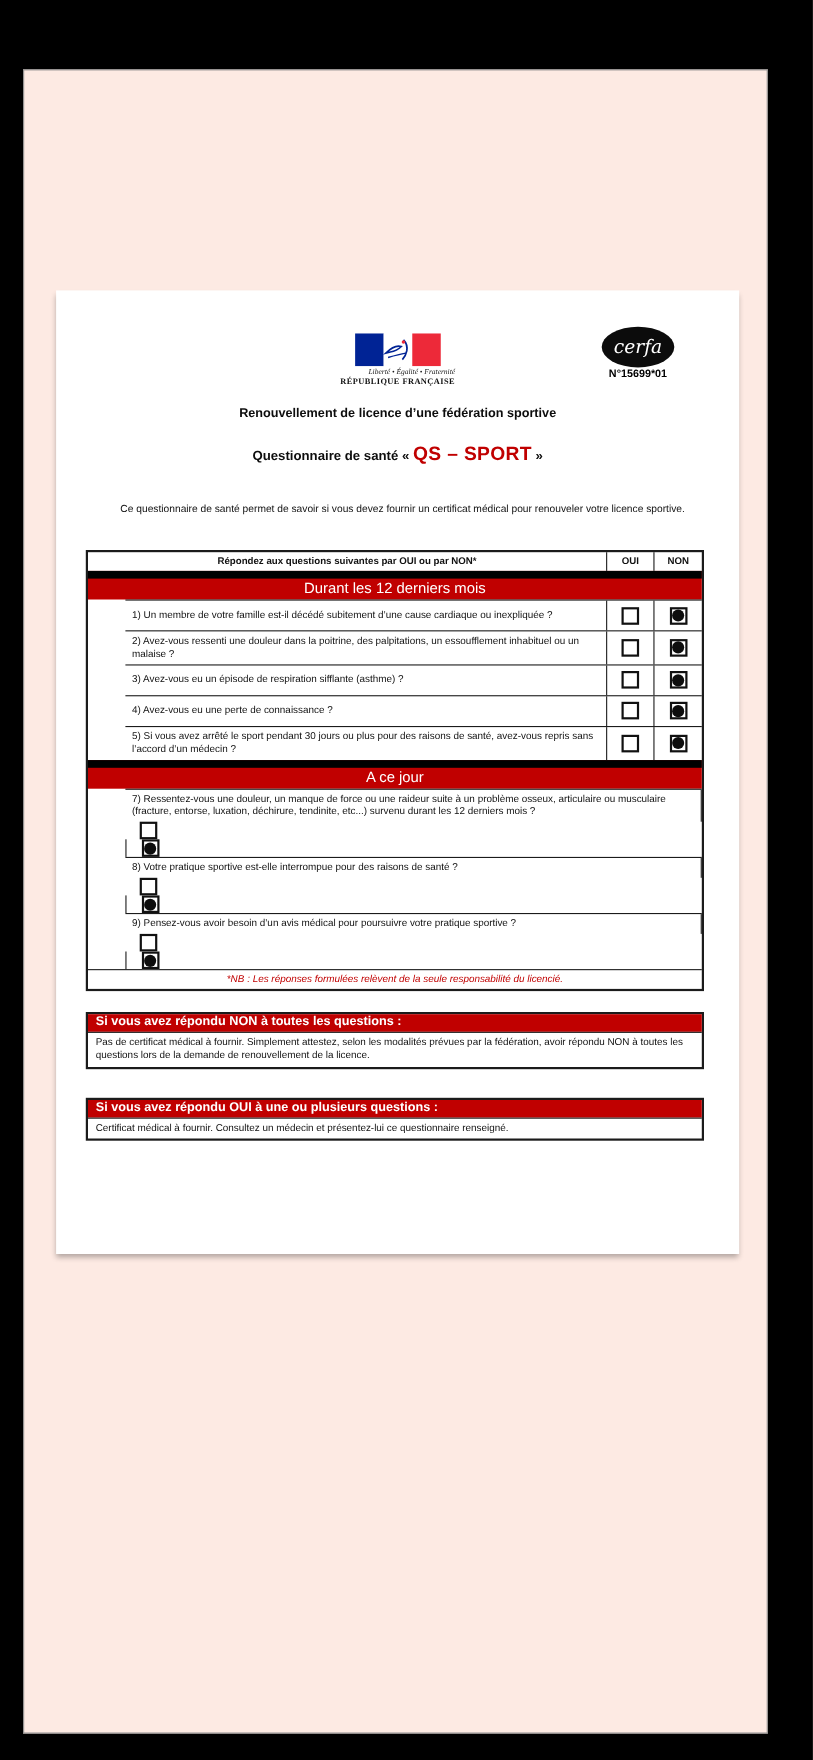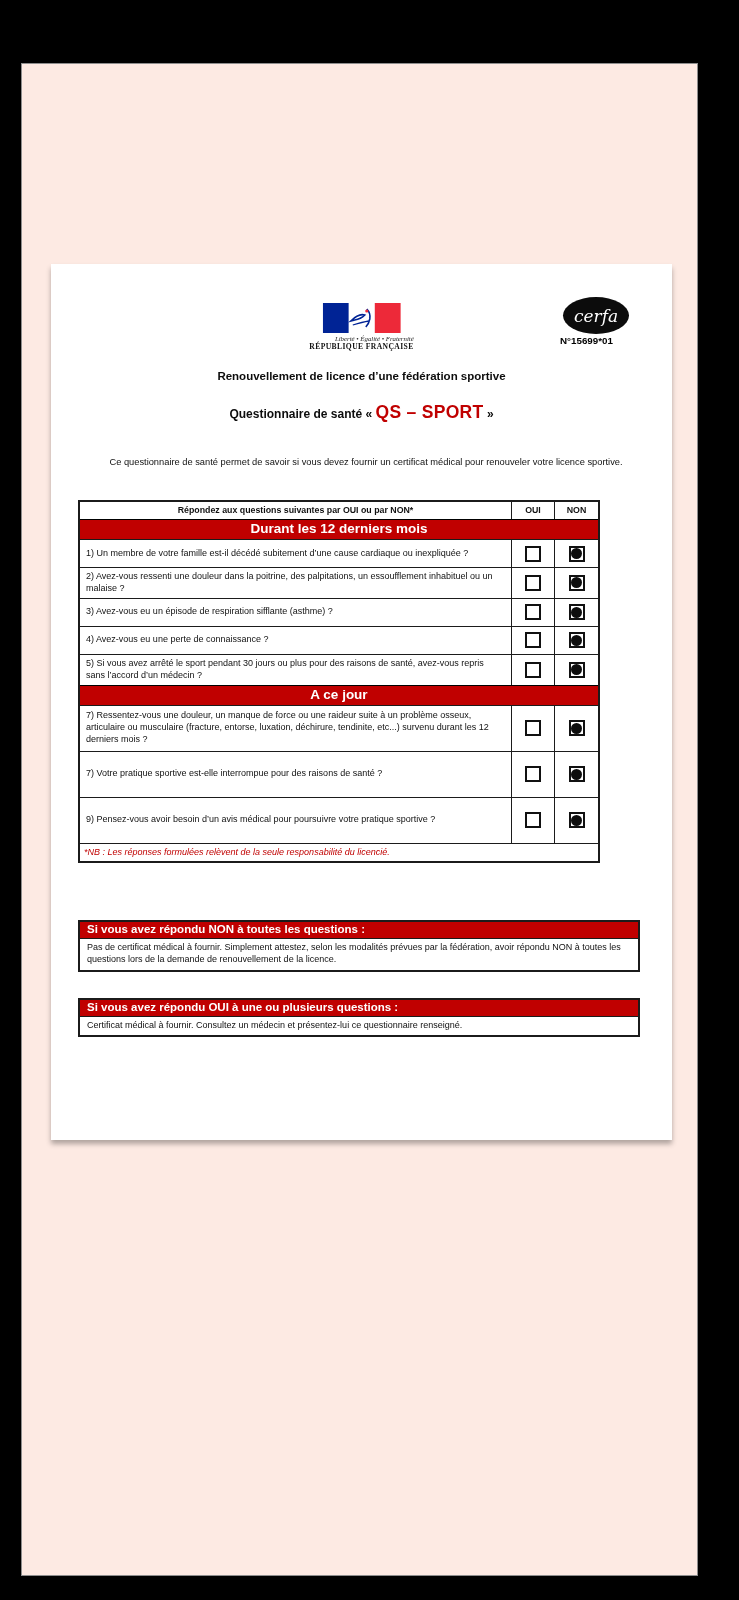--- a/index.html
+++ b/index.html
@@ -28,21 +28,21 @@
   .marianne { position:absolute; left:50%; transform:translateX(-50%); top:0; text-align:right; }
   .flag-svg { display:block; margin:0 auto; }
   .motto {
     font-family:"Liberation Serif", serif; font-style:italic;
     font-size:6.8px; color:#1a1a1a; margin-top:2px; white-space:nowrap;
   }
   .country {
     font-family:"Liberation Serif", serif; font-weight:bold;
     font-size:7.6px; color:#111; letter-spacing:0.4px; white-space:nowrap;
   }
-  .cerfa { position:absolute; right:40px; top:-6px; text-align:left; width:72px; }
+  .cerfa { position:absolute; right:56px; top:-6px; text-align:center; width:72px; }
   .cerfa-oval {
     width:66px; height:37px; background:#0c0c0c; border-radius:50%;
     color:#fff; font-family:"DejaVu Serif", serif; font-style:italic;
     font-size:17px; display:flex; align-items:center; justify-content:center;
     margin:0 auto;
   }
   .cerfa-number { font-weight:bold; font-size:9.8px; color:#000; margin-top:1px; }
   
   .title-main {
     position:absolute; top:106px; left:0; width:100%;
@@ -52,51 +52,51 @@
     position:absolute; top:138px; left:0; width:100%;
     text-align:center; font-weight:bold; font-size:12px; color:#0d0d0d;
   }
   .title-sub .hl { color:#c00000; font-size:17.5px; letter-spacing:0.3px; }
   .intro {
     position:absolute; top:193px; left:14px; right:5px;
     text-align:center; font-size:9.3px; color:#111;
   }
   
   .qtable {
-    position:absolute; left:27px; top:236px; width:522px;
+    position:absolute; left:27px; top:236px; width:562px;
     border:2px solid #1b1b1b; background:#fff; box-sizing:border-box;
   }
   .t-header { display:flex; font-weight:bold; font-size:8.8px; color:#111; }
   .h-q { flex:1; text-align:center; padding:3px 4px 4px; }
   .h-box { width:42px; border-left:1px solid #1b1b1b; text-align:center; padding:3px 0 4px; }
   .h-box.last { width:43px;text-align:center; }
   .t-band {
-    border-top:1px solid #000000;
-    background:#c00000; color:#fff; font-weight:bold;
+    border-top:7px solid #000000;
+    background:#c00000; color:#fff; font-weight:normal;
     font-size:13.5px; text-align:center; padding:1px 0 3px;
   }
-  .t-row { display:flex; border-top:1px solid #1b1b1b; min-height:27px; }
-  .t-row.tall { min-height:45px; }
+  .t-row { display:flex; border-top:1px solid #1b1b1b; min-height:27px;margin-left:34px; }
+  .t-row.tall { min-height:45px;flex-direction:column; }
   .c-q {
     flex:1; padding:3px 6px; font-size:9px; line-height:1.32; color:#111;
     border-right:1px solid #1b1b1b; display:flex; align-items:center;
   }
   .c-box { width:42px; display:flex; align-items:center; justify-content:center; }
   .c-box.last { width:43px; border-left:1px solid #1b1b1b; }
   .cb {
     width:12px; height:12px; border:2px solid #111; background:#fff;
     display:inline-block; position:relative; cursor:pointer;
   }
   .cb.checked::after {
     content:""; position:absolute; left:0; top:0; right:0; bottom:0;
     margin:auto; width:11px; height:11px; background:#0d0d0d; border-radius:50%;
   }
   .t-footnote {
     border-top:1px solid #1b1b1b; color:#c00000; font-style:italic;
-    font-size:9px; text-align:left; padding:3px 4px 4px;
+    font-size:9px; text-align:center; padding:3px 4px 4px;
   }
   
   .result-box {
     position:absolute; left:27px; width:562px;
     border:2px solid #1b1b1b; background:#fff; box-sizing:border-box;
   }
   #box-non { top:656px; }
   #box-oui { top:734px; }
   .rb-title {
     background:#c00000; color:#fff; font-weight:bold;
@@ -196,21 +196,21 @@
           <div class="t-row tall">
             <div class="c-q">7) Ressentez-vous une douleur, un manque de force ou une raideur suite à un problème osseux, articulaire ou musculaire (fracture, entorse, luxation, déchirure, tendinite, etc...) survenu durant les 12 derniers mois ?</div>
             <div class="c-box">
               <span class="cb"></span>
             </div>
             <div class="c-box last">
               <span class="cb checked"></span>
             </div>
           </div>
           <div class="t-row tall">
-            <div class="c-q">7) Votre pratique sportive est-elle interrompue pour des raisons de santé ?</div>
+            <div class="c-q">8) Votre pratique sportive est-elle interrompue pour des raisons de santé ?</div>
             <div class="c-box">
               <span class="cb"></span>
             </div>
             <div class="c-box last">
               <span class="cb checked"></span>
             </div>
           </div>
           <div class="t-row tall">
             <div class="c-q">9) Pensez-vous avoir besoin d’un avis médical pour poursuivre votre pratique sportive ?</div>
             <div class="c-box">

